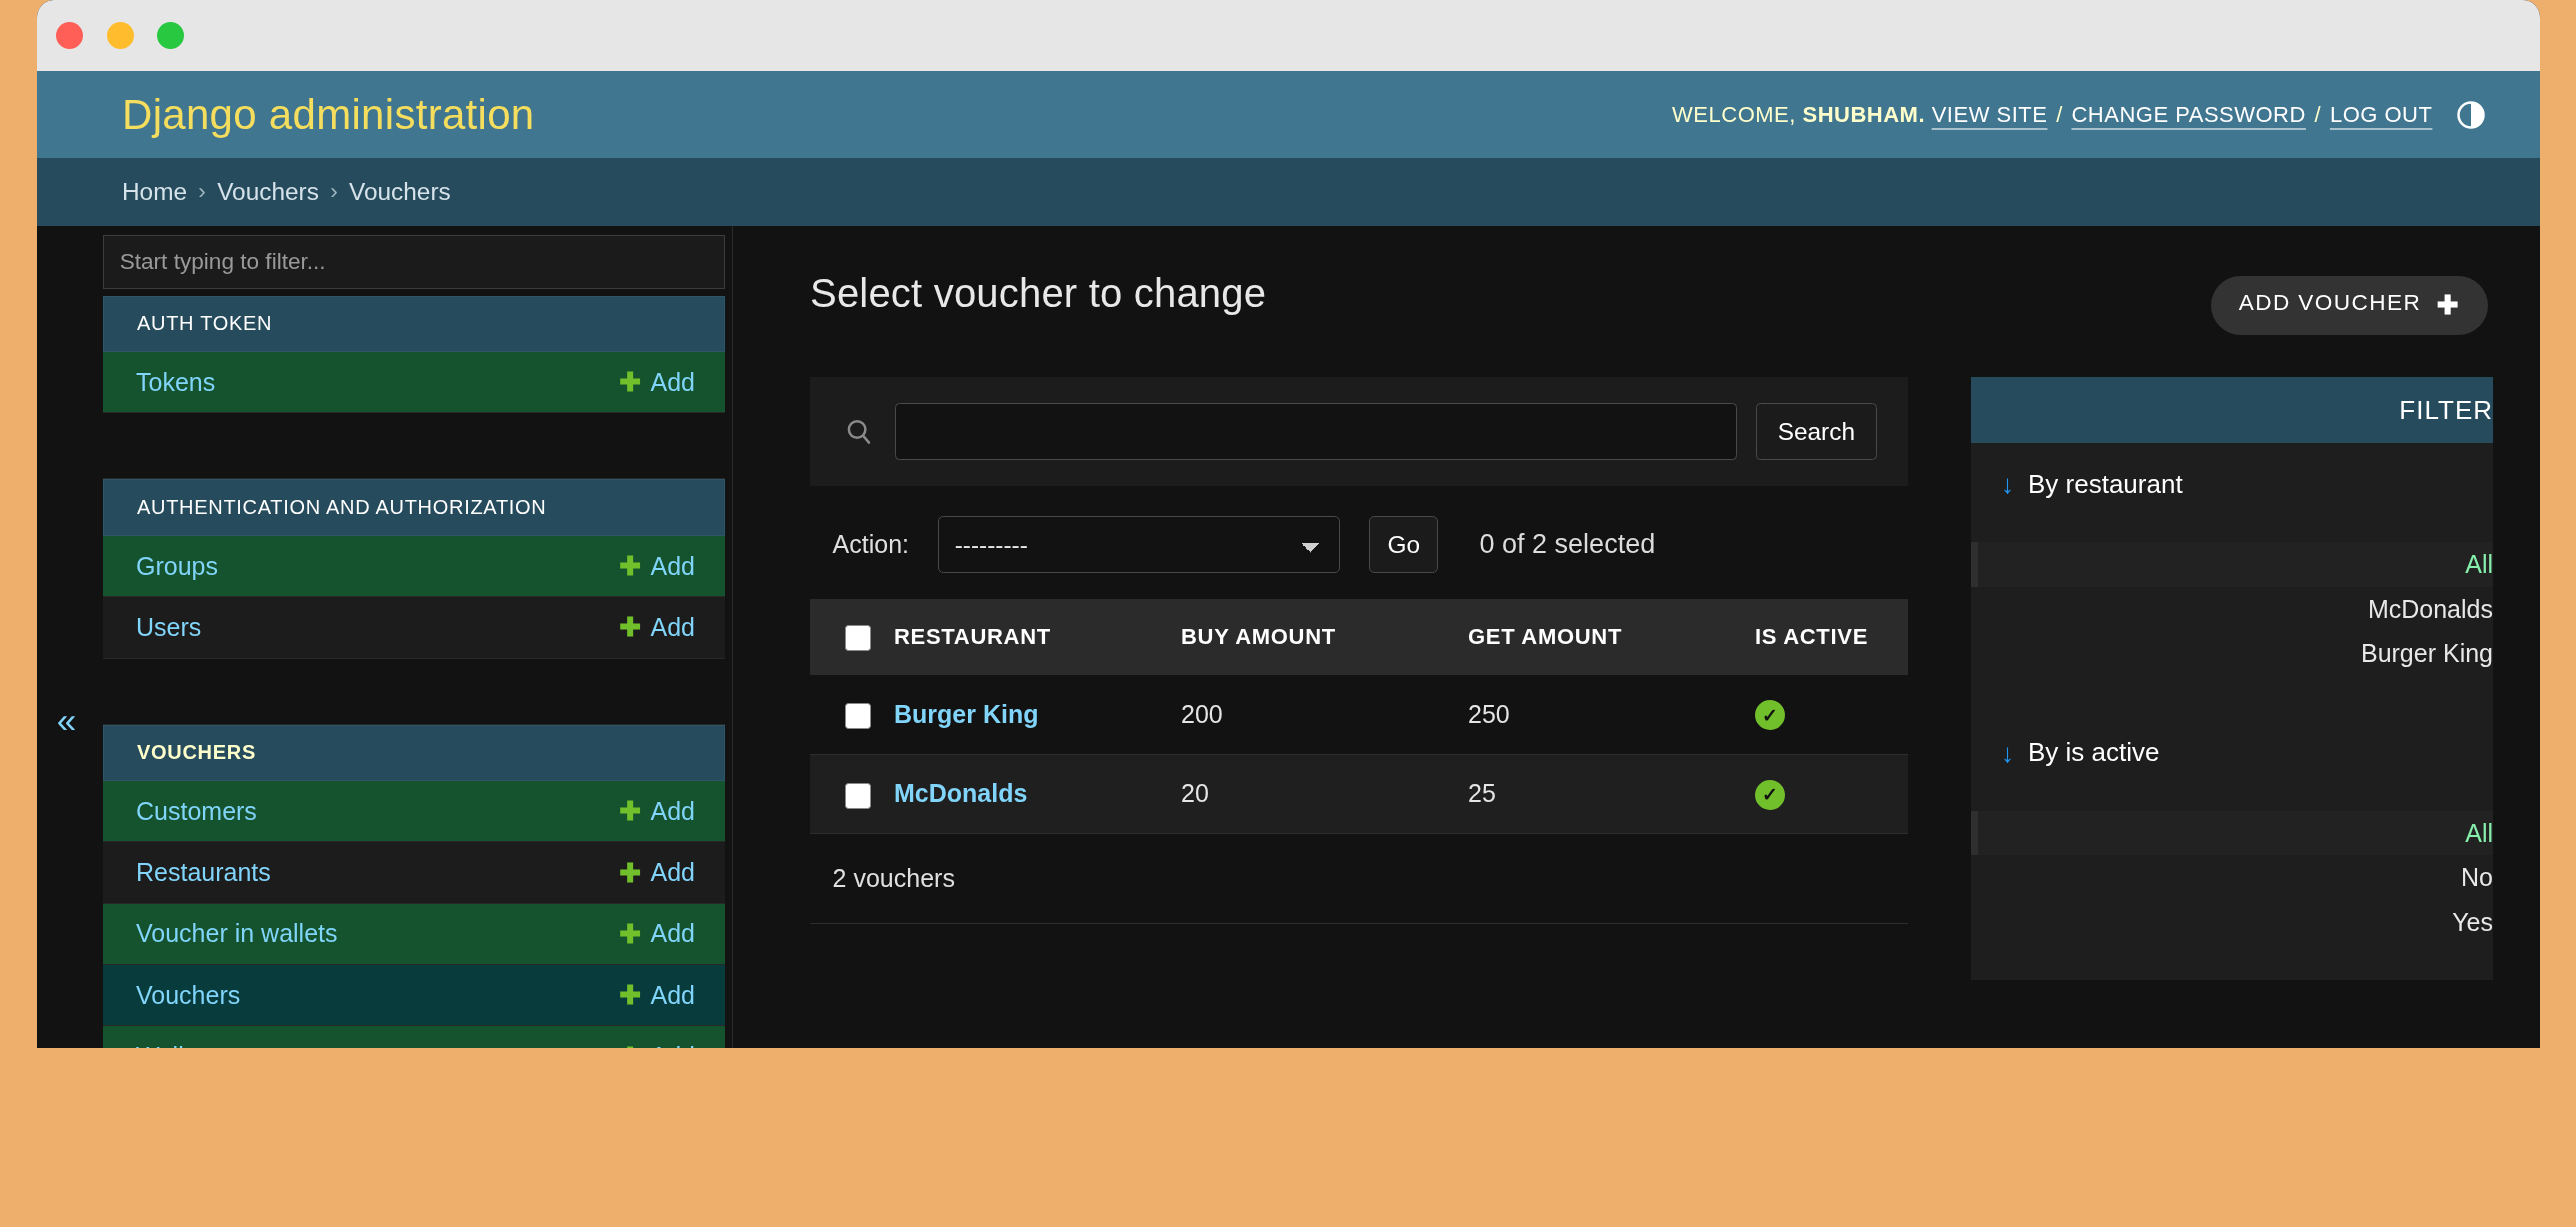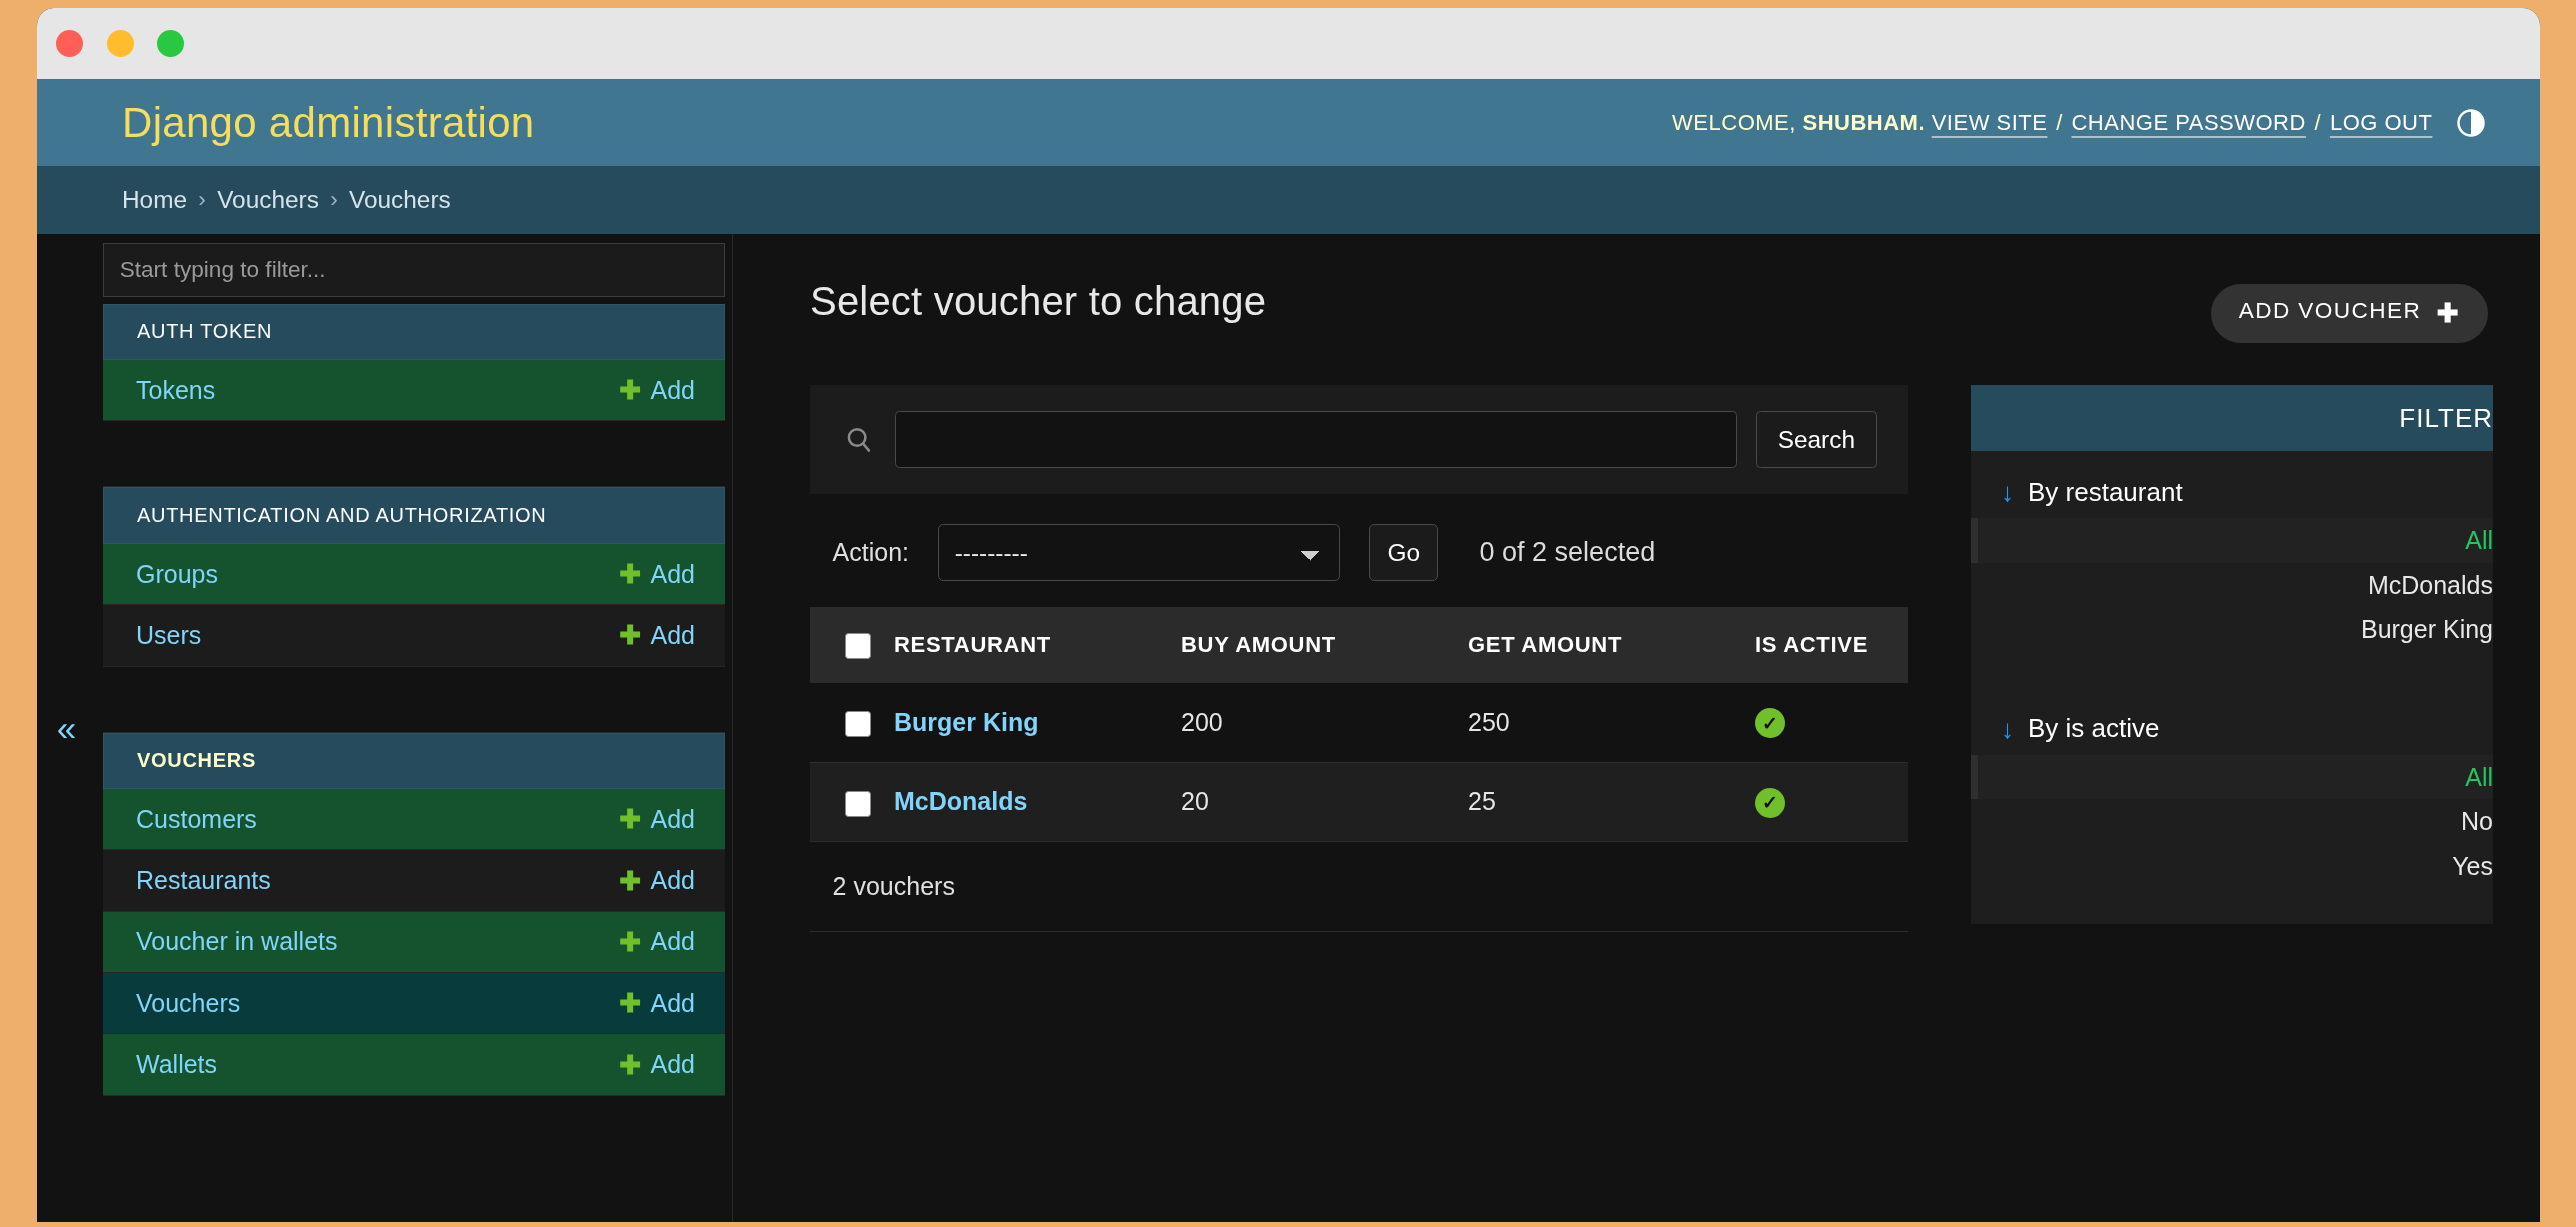--- a/index.html
+++ b/index.html
@@ -4,22 +4,22 @@
 <style>
   * { box-sizing: border-box; margin: 0; padding: 0; }
   html, body {
     width: 2576px; height: 1228px;
     background: #eeaf6d;
     font-family: "Liberation Sans", sans-serif;
     overflow: hidden;
   }
   .page {
     position: absolute;
-    left: 37px; top: 8px;
-    width: 2503px; height: 1214px;
+    left: 37px; top: 0px;
+    width: 2503px; height: 1048px;
     border-radius: 17.4px 17.4px 0 0;
     overflow: hidden;
     background: #121212;
   }
   
   .titlebar {
     height: 71px;
     background: #e6e6e6;
     display: flex;
     align-items: center;
@@ -365,24 +365,25 @@
   ul.filter-list { list-style: none; }
   ul.filter-list li { padding: 0; }
   ul.filter-list li a {
     display: block;
     color: #e8e8e8;
     font-size: 25px;
     text-decoration: none;
     padding: 7.8px 0 7.8px 30px;
   }
   ul.filter-list li.selected a {
-    color: #22c55e;
+    color: #86efac;
     border-left: 7.8px solid #2f2f2f;
     padding-left: 22px;
     background: #222222;
+    margin-top: 32px;
   }
   .filter-gap { height: 30px; }
 </style>
 </head>
 <body>
 
 <div class="page">
 
   <div class="titlebar">
     <div class="dots">

